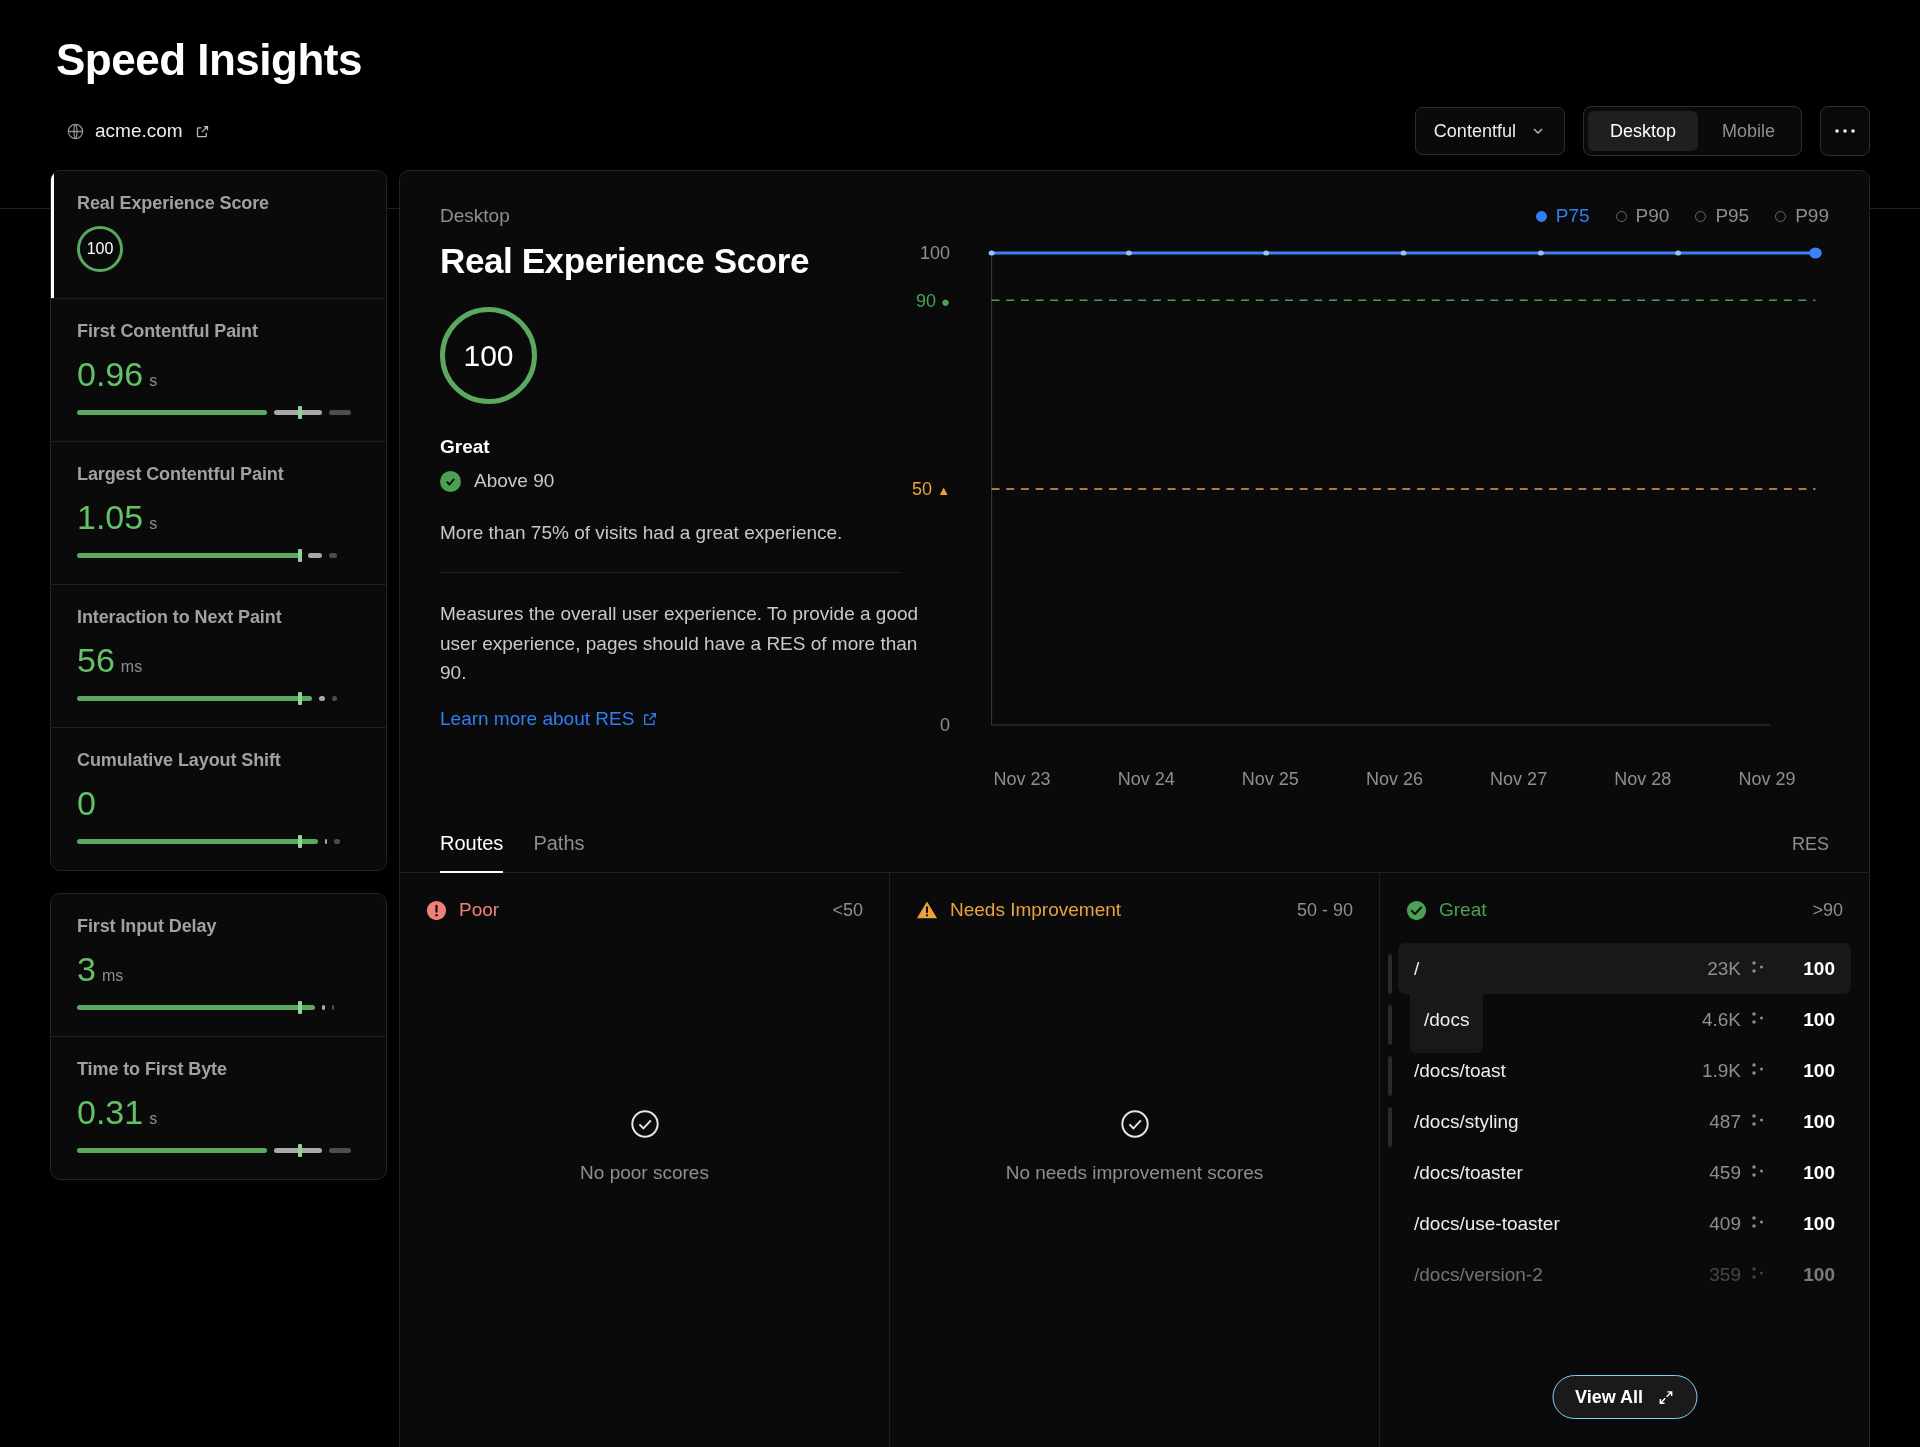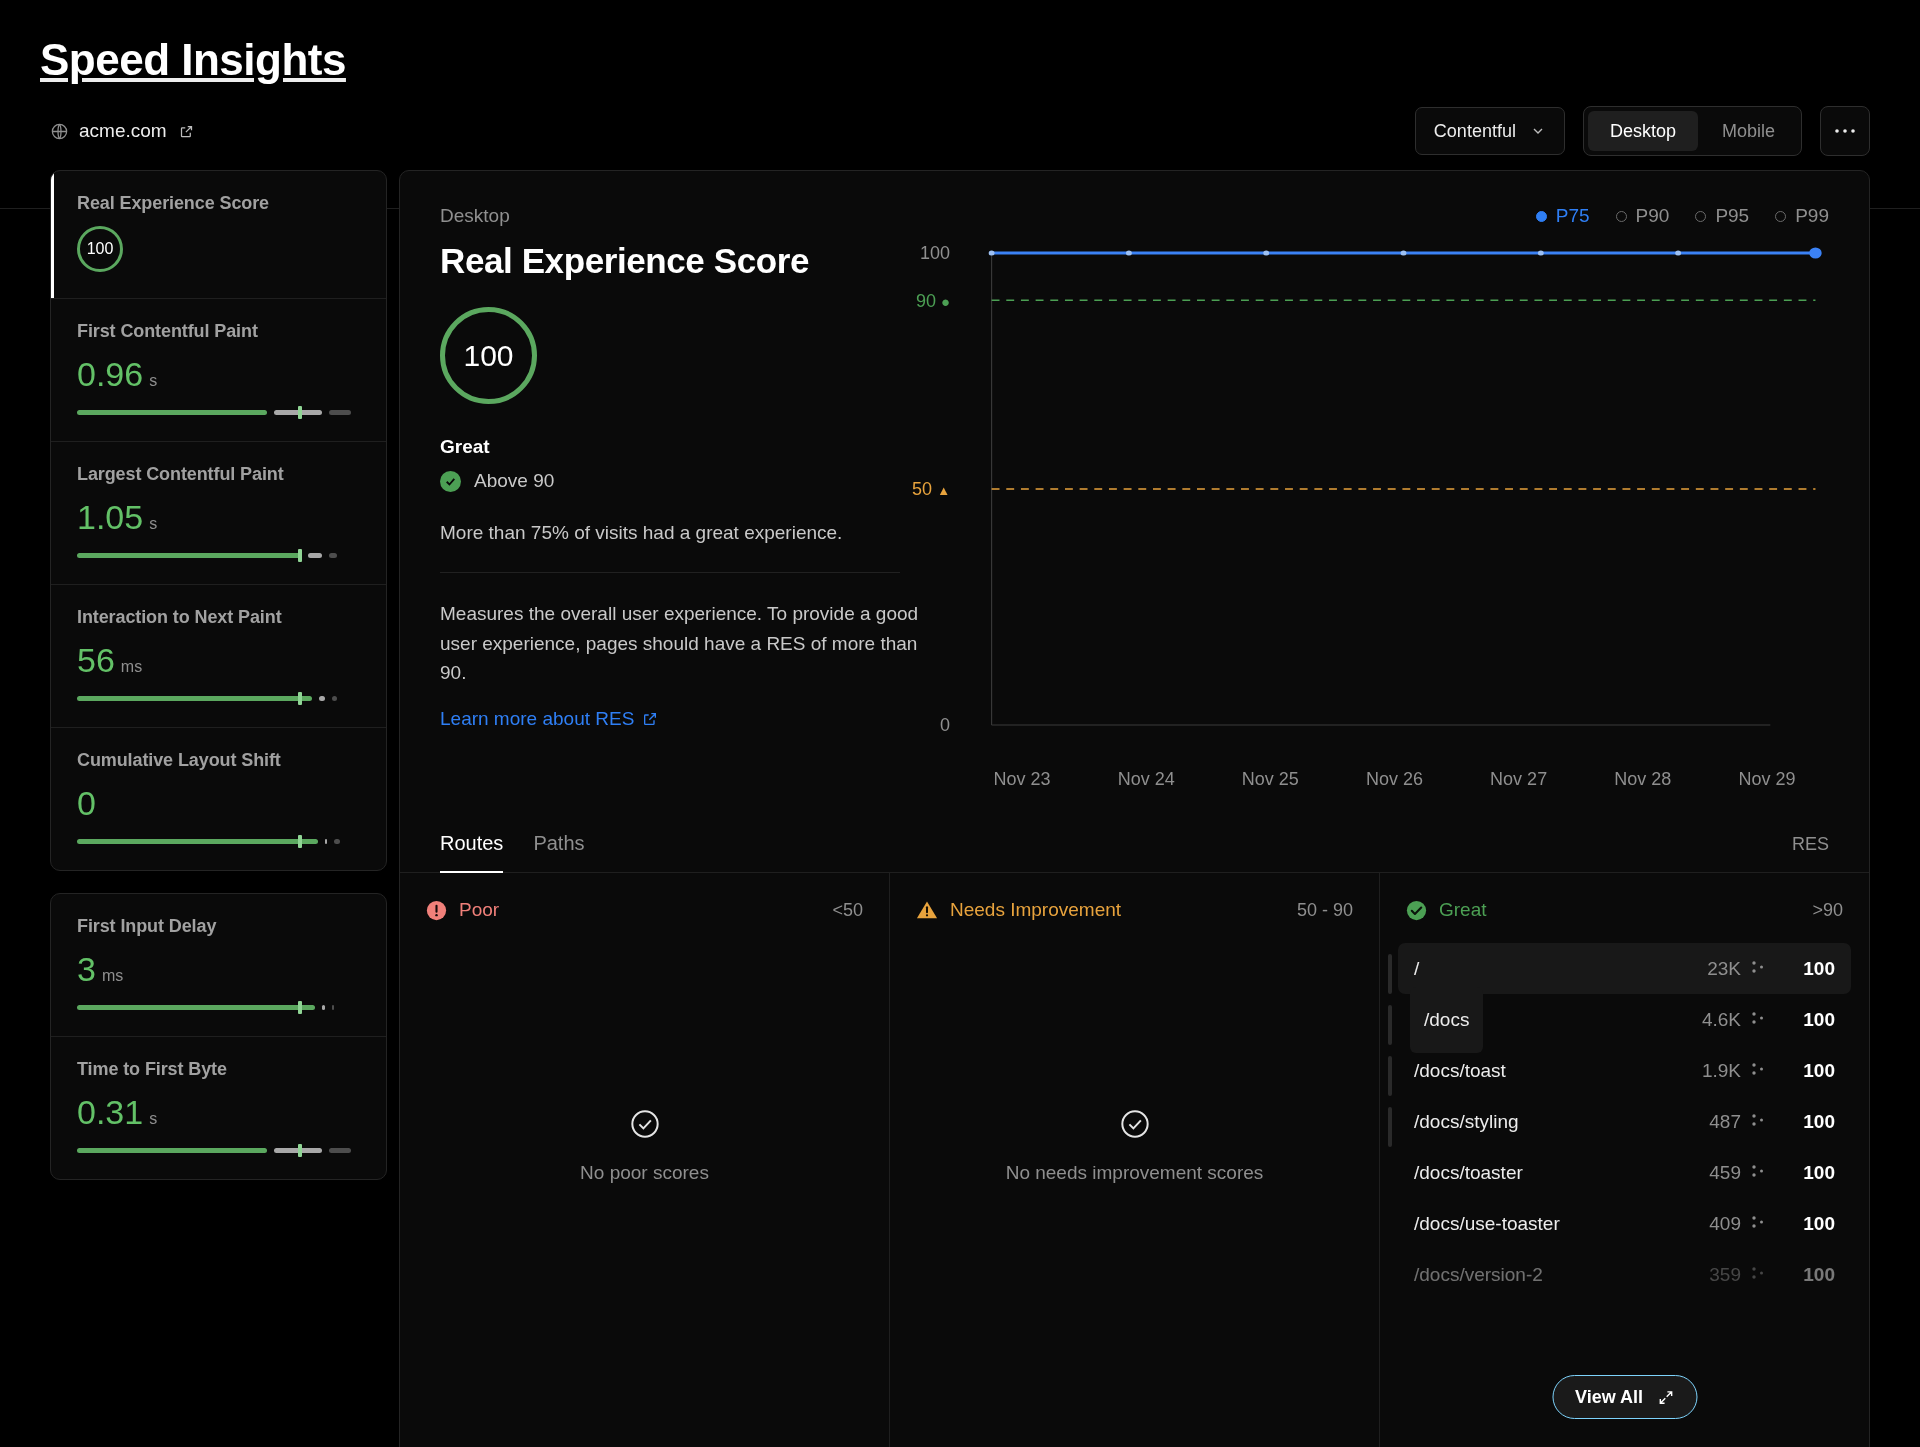--- a/index.html
+++ b/index.html
@@ -5,25 +5,25 @@
   * { box-sizing: border-box; margin: 0; padding: 0; }
   html, body {
     width: 1920px; height: 1447px;
     background: #000; overflow: hidden;
     font-family: "Liberation Sans", sans-serif;
     color: #ededed;
     -webkit-font-smoothing: antialiased;
   }
 
   
-  .page-head { padding: 36px 0 0 40px; text-decoration: underline; }
+  .page-head { padding: 36px 0 0 56px; }
   .page-title { font-size: 44px; font-weight: 700; letter-spacing: -0.5px; color: #fff; line-height: 1.1; }
 
   .head-row { display: flex; align-items: center; justify-content: space-between;
-              padding: 22px 50px 0 50px; }
+              padding: 22px 50px 0 66px; }
   .domain-line { display: flex; align-items: center; gap: 10px; font-size: 19px; color: #ededed; font-weight: 500; }
   .globe { width: 19px; height: 19px; flex: 0 0 auto; }
   .extlink { width: 15px; height: 15px; flex:0 0 auto; margin-left: 2px;}
 
   .head-controls { display: flex; align-items: center; gap: 18px; }
   .btn-outline {
     background: #0a0a0a; border: 1px solid #2e2e2e; border-radius: 7px;
     height: 48px; display: flex; align-items: center; gap: 14px;
     padding: 0 18px; font-size: 18px; color: #ededed; cursor: pointer;
   }

